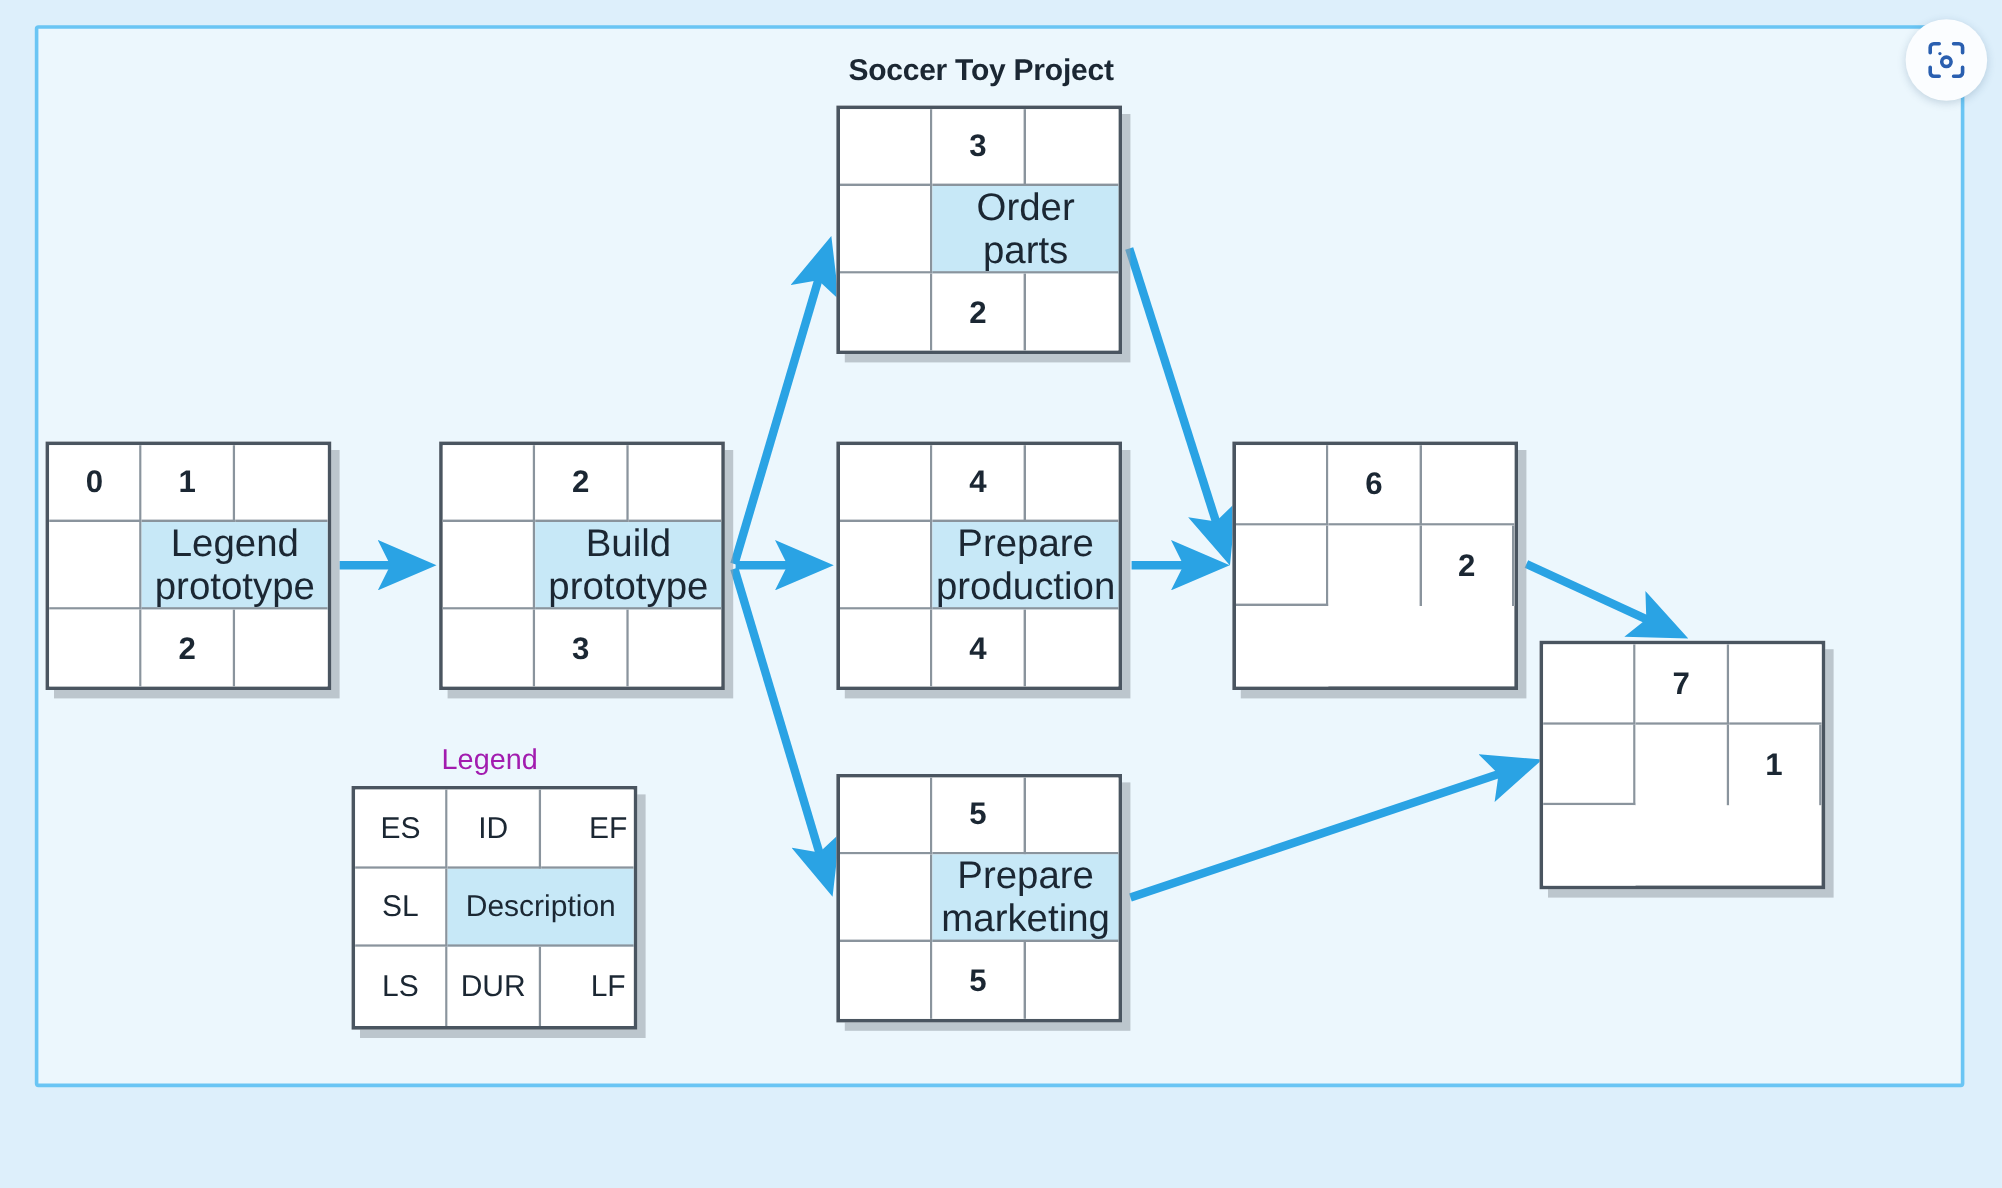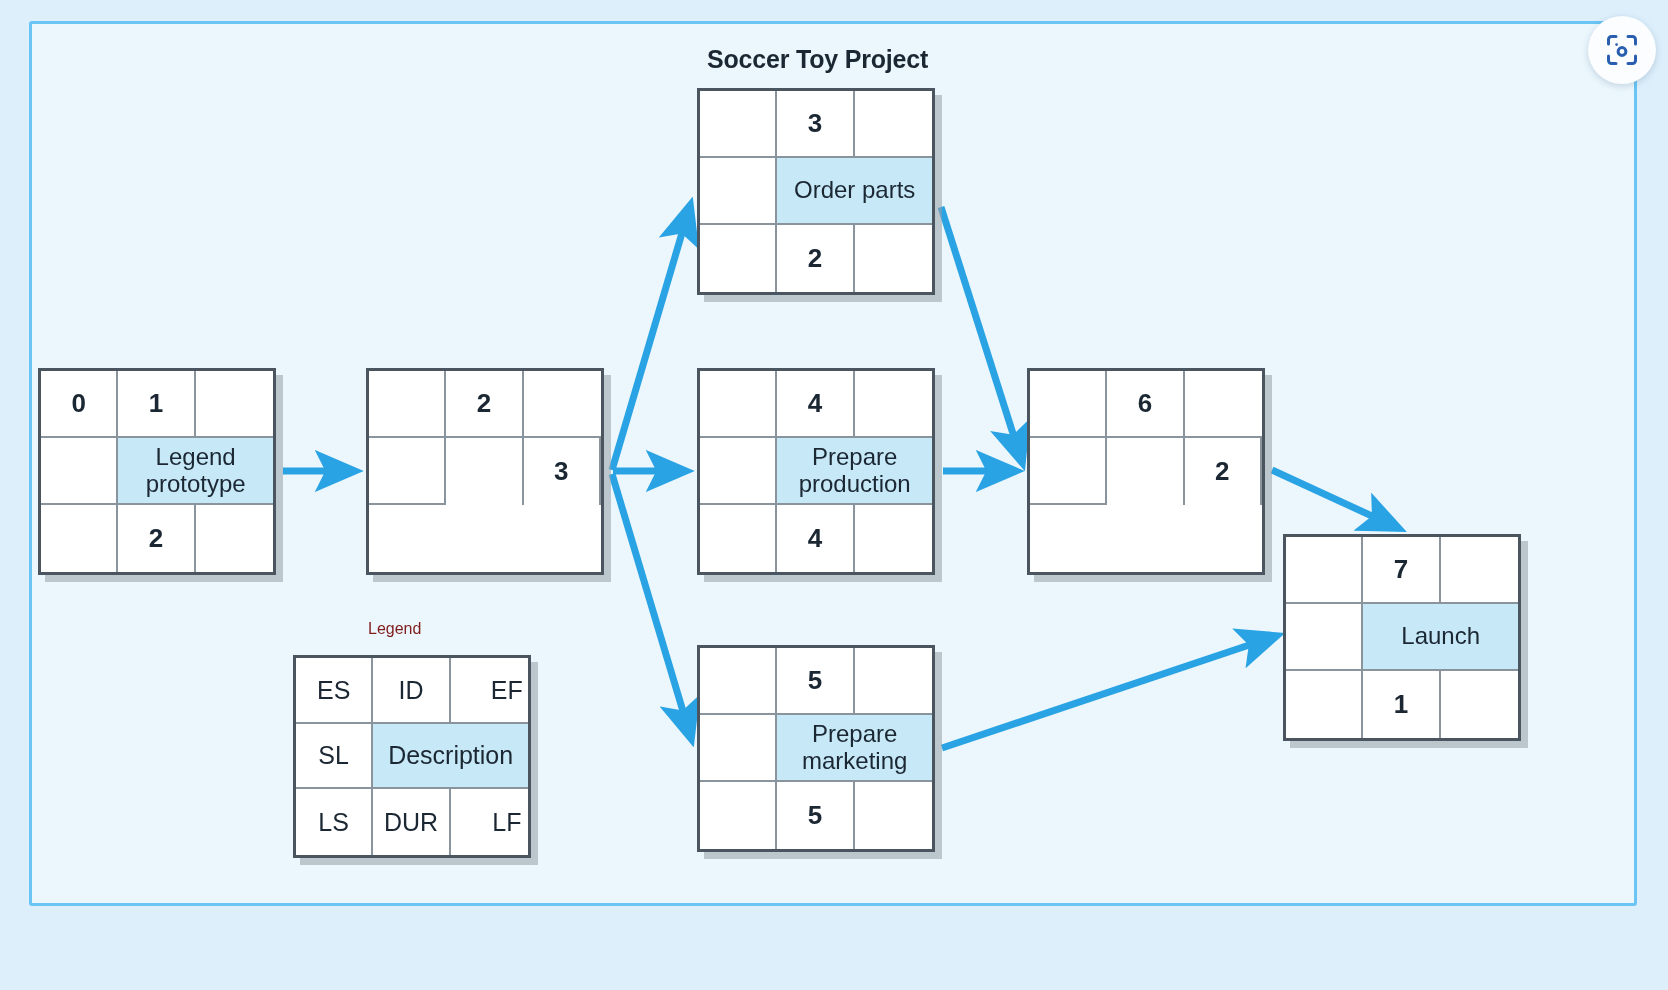--- a/index.html
+++ b/index.html
@@ -70,22 +70,22 @@
     letter-spacing: -0.2px;
     white-space: nowrap;
     z-index: 10;
   }
   #project-title { left: 707px; top: 45px; }
 
   .legend-title {
     position: absolute;
     left: 368px;
     top: 620px;
-    font-size: 16px;
-    color: #7f1d1d;
+    font-size: 24px;
+    color: #a21caf;
     white-space: nowrap;
     z-index: 10;
   }
 
   
   .node {
     position: absolute;
     display: grid;
     grid-template-columns: 1fr 1fr 1fr;
     grid-template-rows: 1fr 1fr 1fr;
@@ -107,21 +107,21 @@
     box-sizing: border-box;
     background: #ffffff;
     line-height: 1.12;
   }
   .node .cell.c3 { border-right: none; padding-left: 35px; }
   .node .r3 { border-bottom: none; }
   .node .desc {
     grid-column: 2 / span 2;
     background: #c7e8f7;
     border-right: none;
-    font-size: 24px;
+    font-size: 32px;
     padding: 0 4px;
   }
   .node .cell.num { font-weight: bold; }
 
   
   #legend-node .cell { font-size: 25px; }
   #legend-node .desc { font-size: 25px; text-align: center; }
 
   
   #node-design        { left: 38px;   top: 368px; width: 238px; height: 207px; }
@@ -171,20 +171,21 @@
     <div class="cell r3"></div>
     <div class="cell r3 num">2</div>
     <div class="cell r3 c3"></div>
   </div>
 
   <div class="node" id="node-build">
     <div class="cell num"></div>
     <div class="cell num">2</div>
     <div class="cell c3"></div>
     <div class="cell"></div>
+    <div class="cell desc">Build prototype</div>
     <div class="cell r3"></div>
     <div class="cell r3 num">3</div>
     <div class="cell r3 c3"></div>
   </div>
 
   <div class="node" id="node-order-parts">
     <div class="cell num"></div>
     <div class="cell num">3</div>
     <div class="cell c3"></div>
     <div class="cell"></div>
@@ -224,21 +225,20 @@
     <div class="cell r3"></div>
     <div class="cell r3 num">2</div>
     <div class="cell r3 c3"></div>
   </div>
 
   <div class="node" id="node-launch">
     <div class="cell num"></div>
     <div class="cell num">7</div>
     <div class="cell c3"></div>
     <div class="cell"></div>
-    <div class="cell desc">Launch</div>
     <div class="cell r3"></div>
     <div class="cell r3 num">1</div>
     <div class="cell r3 c3"></div>
   </div>
 
   <div class="node" id="legend-node">
     <div class="cell">ES</div>
     <div class="cell">ID</div>
     <div class="cell c3">EF</div>
     <div class="cell">SL</div>

